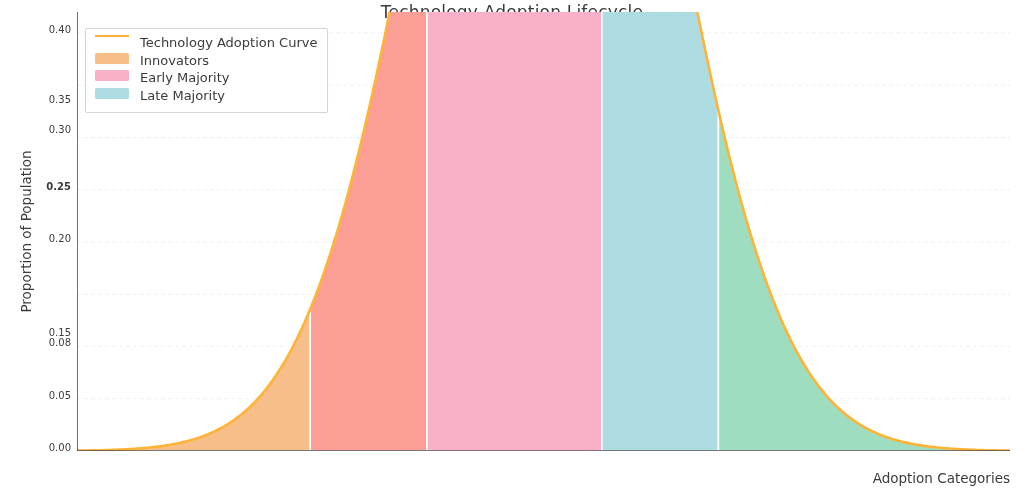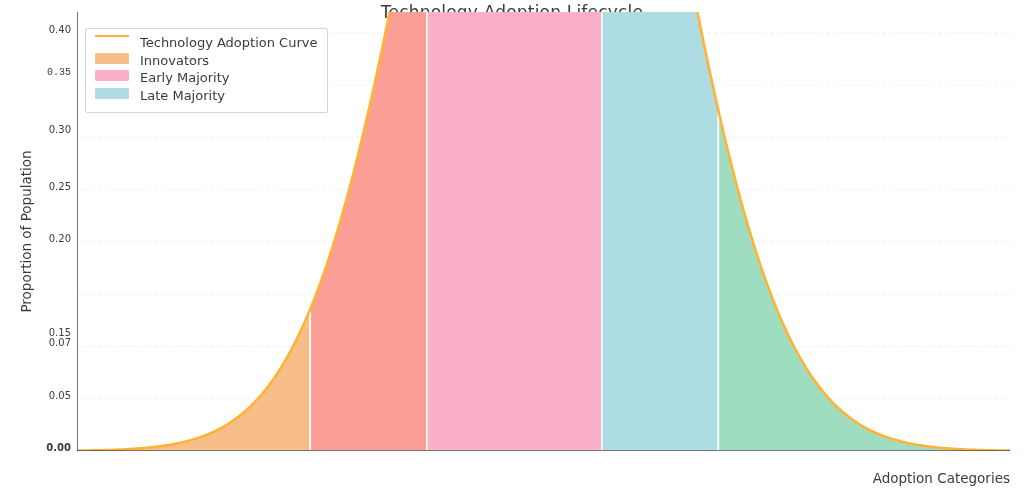--- a/index.html
+++ b/index.html
@@ -32,28 +32,28 @@
   .legend-text{font-size:13px;color:#3b3b3b;white-space:nowrap;}
 </style>
 </head>
 <body>
 
 <div id="chart-root">
 
   <div id="chart-title">Technology Adoption Lifecycle</div>
 
   <div id="ytick-wrap">
-      <div class="ytick-label" style="top: 451px; font-weight: bold;">0.00</div>
+      <div class="ytick-label" style="top: 451px;">0.00</div>
       <div class="ytick-label" style="top: 398.738px;">0.05</div>
-      <div class="ytick-label" style="top: 346.476px;">0.07</div>
+      <div class="ytick-label" style="top: 346.476px;">0.08</div>
       <div class="ytick-label" style="top: 294.214px; margin-top: 42px;">0.15</div>
       <div class="ytick-label" style="top: 241.952px;">0.20</div>
-      <div class="ytick-label" style="top: 189.69px;">0.25</div>
+      <div class="ytick-label" style="top: 189.69px; font-weight: bold;">0.25</div>
       <div class="ytick-label" style="top: 133px;">0.30</div>
-      <div class="ytick-label" style="top: 76px; font-family: Liberation Mono, monospace;">0.35</div>
+      <div class="ytick-label" style="top: 103px;">0.35</div>
       <div class="ytick-label" style="top: 32.9048px;">0.40</div>
     </div>
 
   <div id="y-axis-label">Proportion of Population</div>
   <div id="x-axis-label">Adoption Categories</div>
 
   <div id="plot-area">
     <svg id="plot-svg" width="933" height="439" viewBox="0 0 933 439">
         <line x1="0" y1="439.00" x2="933" y2="439.00" stroke="#f0f0f0" stroke-width="1" stroke-dasharray="4 3"></line>
         <line x1="0" y1="386.74" x2="933" y2="386.74" stroke="#f0f0f0" stroke-width="1" stroke-dasharray="4 3"></line>

